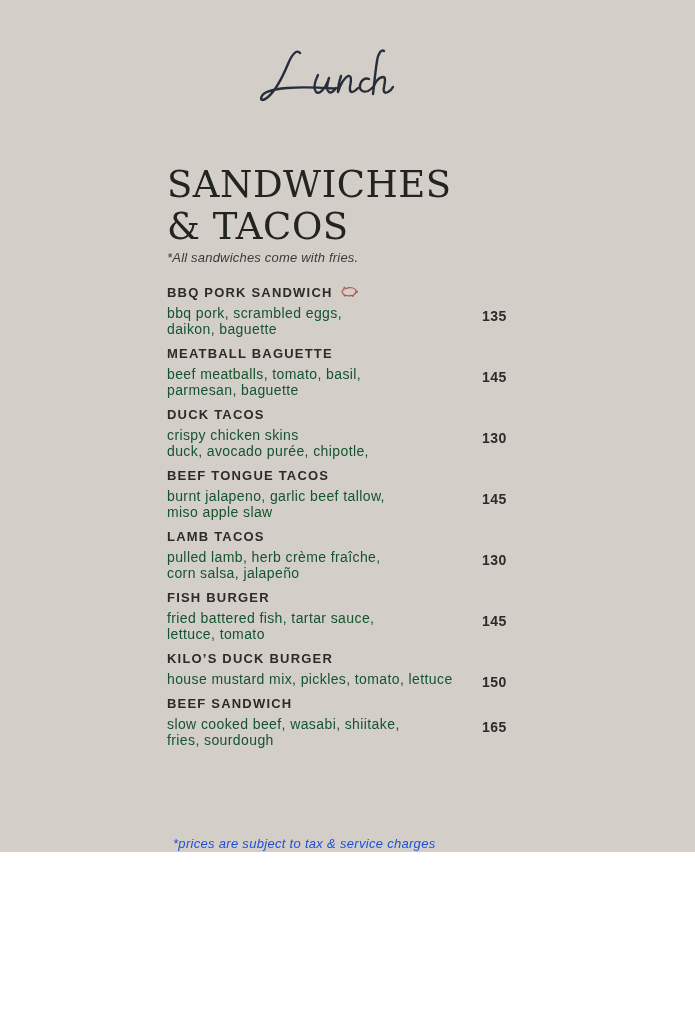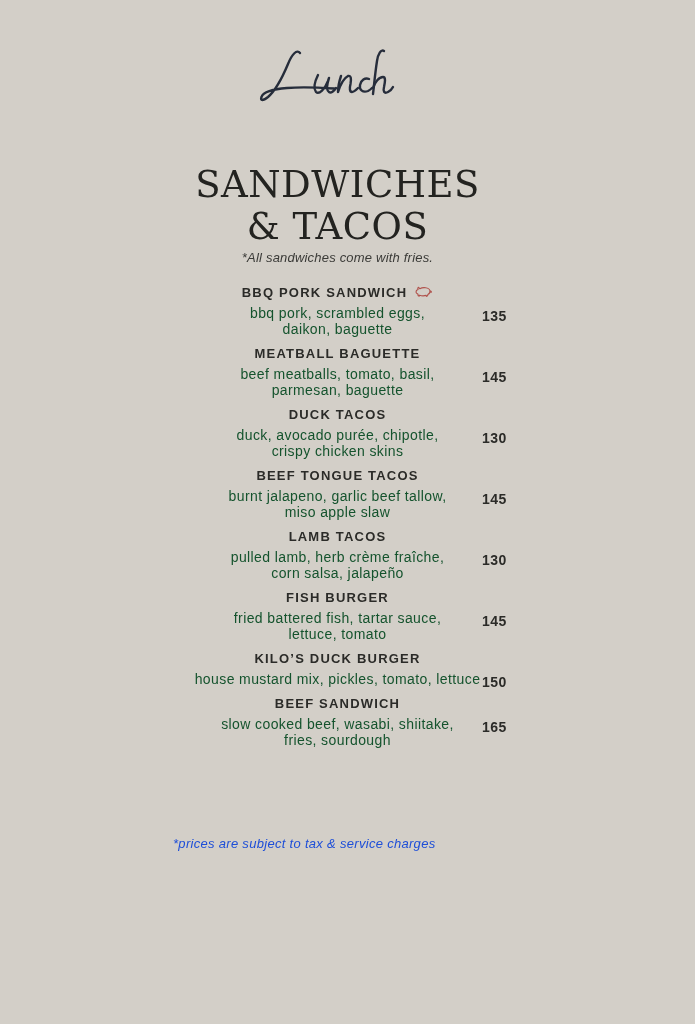--- a/index.html
+++ b/index.html
@@ -1,23 +1,22 @@
 <!DOCTYPE html>
 <html><head>
 <meta charset="utf-8">
 <style>
   html, body { margin: 0; padding: 0; }
   .page {
     position: relative;
     width: 695px;
-    height: 1024px;
+    height: 852px;
     background: #d3cfc8;
     font-family: "Liberation Sans", sans-serif;
     overflow: hidden;
-    text-align: center;
   }
 
   
   .script-title {
     position: absolute;
     left: 253px;
     top: 46px;
     width: 190px;
     height: 75px;
   }
@@ -149,22 +148,22 @@
         </div>
         <div class="item-desc">beef meatballs, tomato, basil,</div>
         <div class="item-desc">parmesan, baguette</div>
       </div>
 
       <div class="menu-item">
         <div class="item-head">
           <span class="item-name">DUCK TACOS</span>
           <span class="item-price">130</span>
         </div>
+        <div class="item-desc">crispy chicken skins</div>
         <div class="item-desc">duck, avocado purée, chipotle,</div>
-        <div class="item-desc">crispy chicken skins</div>
       </div>
 
       <div class="menu-item">
         <div class="item-head">
           <span class="item-name">BEEF TONGUE TACOS</span>
           <span class="item-price">145</span>
         </div>
         <div class="item-desc">burnt jalapeno, garlic beef tallow,</div>
         <div class="item-desc">miso apple slaw</div>
       </div>

